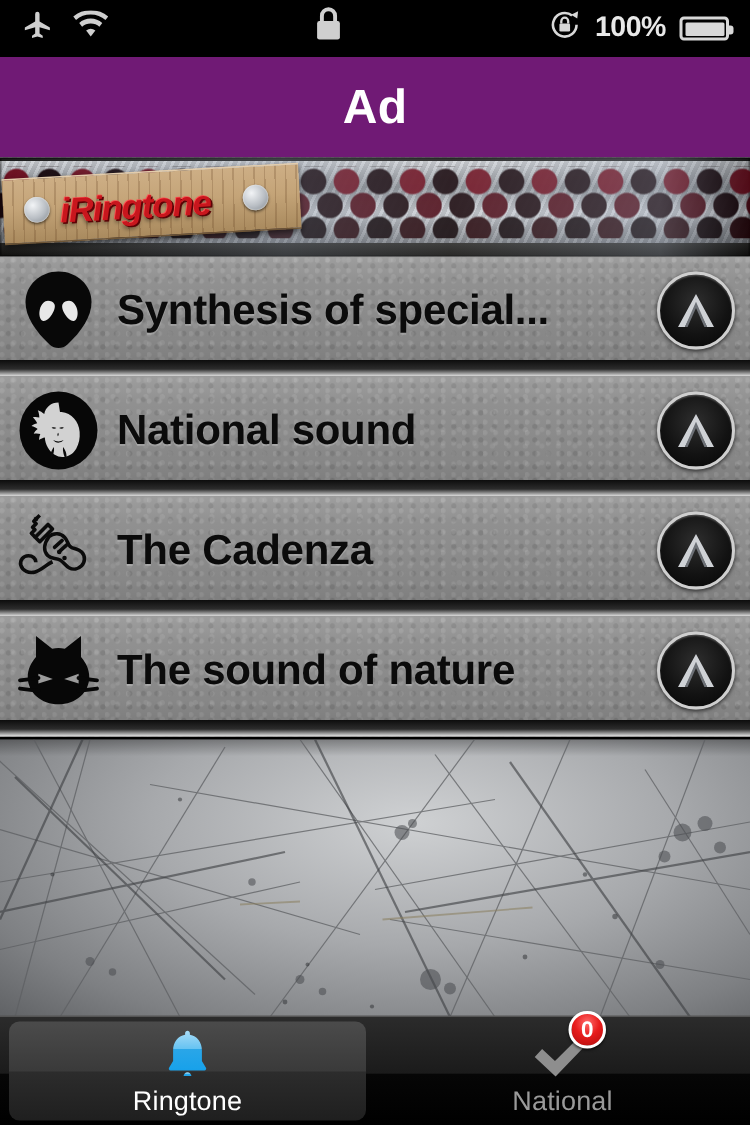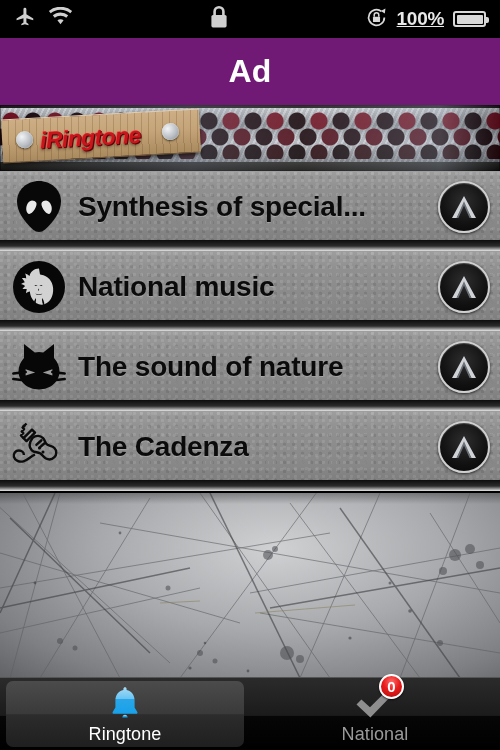--- a/index.html
+++ b/index.html
@@ -49,21 +49,20 @@
     align-items: center;
     gap: 9px;
     padding-right: 14px;
     flex: 0 0 auto;
   }
   .sb-pct {
     color: #e8e8e8;
     font-size: 19px;
     font-weight: bold;
     letter-spacing: -0.3px;
-    text-decoration: underline;
   }
   .battery {
     width: 33px; height: 16px;
     border: 2px solid #d8d8d8;
     border-radius: 3px;
     position: relative;
     box-sizing: border-box;
     padding: 1.5px;
   }
   .battery::after {
@@ -402,46 +401,21 @@
     <div class="row">
       <div class="row-icon">
         <svg width="54" height="54" viewBox="0 0 54 54">
           <circle cx="27" cy="27" r="26" fill="#070707"></circle>
           <path fill="#d2d2d2" d="M27 8.4c-5 0-8.6 3.2-9.5 7.6-1.2-1-2.7-2-4.3-2.5.7 1.6 1 3.3 1 4.9-1.4-.4-2.9-.5-4.3-.2 1.3 1.2 2.3 2.6 2.9 4-1.4.3-2.7.9-3.8 1.8 1.6.4 3 1.1 4.1 2-1.1.8-2 1.9-2.6 3.1 1.6-.3 3.1-.2 4.4.2-.6 1.2-.9 2.6-.8 4 1.2-.9 2.5-1.5 3.8-1.7.2 4.8 2.9 9.2 6.6 11.6a10 10 0 0 0 5 1.5c3.9 0 7.3-2.2 9.3-5.6 1.9-3.2 2.6-7.2 2.3-11.1-.5-7-5.4-12.6-12-13.3-.4-.1-1-.1-1.1-.1z"></path>
           <path fill="#0a0a0a" d="M22.4 25.2c1.1-.5 2.3-.4 3.2.2-1.1.5-2.2.5-3.2-.2zM30.6 25.2c-1.1-.5-2.3-.4-3.2.2 1.1.5 2.2.5 3.2-.2z"></path>
           <path fill="#0a0a0a" d="M26.8 28.5c.5.9.4 1.8-.2 2.4-.5-.9-.4-1.8.2-2.4zM23.4 33.4c2.3 1.3 4.8 1.3 7 0-1.5 2.2-5.4 2.3-7 0z"></path>
           <path fill="#0a0a0a" d="M30 38c2.2 2.6 2.8 6 2.2 9.4-1.4-3.2-2.6-6.2-2.2-9.4zM24 38c-2.2 2.6-2.8 6-2.2 9.4 1.4-3.2 2.6-6.2 2.2-9.4z"></path>
         </svg>
       </div>
-      <div class="row-label">National music</div>
-      <div class="row-action">
-        <span class="chev-btn">
-          <svg width="30" height="30" viewBox="0 0 30 30">
-            <path fill="#cfd2d6" d="M15 4 L27 26 L22.4 26 L15 11.6 L7.6 26 L3 26 Z"></path>
-            <path fill="#6c7076" d="M15 9.2 L22.4 26 L20.6 26 L15 13.4 L9.4 26 L7.6 26 Z"></path>
-          </svg>
-        </span>
-      </div>
-    </div>
-
-    <div class="row">
-      <div class="row-icon">
-        <svg width="58" height="52" viewBox="0 0 58 52">
-          <path fill="#070707" d="M14 3 L14 17 C10.5 21 8.5 25.5 8.5 30.3 8.5 40.8 17.6 48.5 29 48.5 S49.5 40.8 49.5 30.3 C49.5 25.5 47.5 21 44 17 L44 3 L33.2 11.5 C31.8 11.2 30.4 11 29 11 S26.2 11.2 24.8 11.5 Z"></path>
-          <path fill="#9b9b9b" d="M15.6 28.2 l9.6 3.4 -9.6 3z"></path>
-          <path fill="#9b9b9b" d="M42.4 28.2 l-9.6 3.4 9.6 3z"></path>
-          <g fill="#070707">
-            <rect x="2" y="30.5" width="15" height="2.6" rx="1.3" transform="rotate(-7 9.5 31.8)"></rect>
-            <rect x="2" y="37.5" width="15" height="2.6" rx="1.3" transform="rotate(7 9.5 38.8)"></rect>
-            <rect x="41" y="30.5" width="15" height="2.6" rx="1.3" transform="rotate(7 48.5 31.8)"></rect>
-            <rect x="41" y="37.5" width="15" height="2.6" rx="1.3" transform="rotate(-7 48.5 38.8)"></rect>
-          </g>
-        </svg>
-      </div>
-      <div class="row-label">The sound of nature</div>
+      <div class="row-label">National sound</div>
       <div class="row-action">
         <span class="chev-btn">
           <svg width="30" height="30" viewBox="0 0 30 30">
             <path fill="#cfd2d6" d="M15 4 L27 26 L22.4 26 L15 11.6 L7.6 26 L3 26 Z"></path>
             <path fill="#6c7076" d="M15 9.2 L22.4 26 L20.6 26 L15 13.4 L9.4 26 L7.6 26 Z"></path>
           </svg>
         </span>
       </div>
     </div>
 
@@ -457,20 +431,45 @@
           <g fill="#0b0b0b">
             <circle cx="29.5" cy="29" r="1.5"></circle>
             <circle cx="33" cy="33" r="1.5"></circle>
             <rect x="24.4" y="22.4" width="9" height="2.4" rx="1" transform="rotate(-42 28.9 23.6)"></rect>
             <rect x="27.4" y="25.4" width="9" height="2.4" rx="1" transform="rotate(-42 31.9 26.6)"></rect>
             <circle cx="14" cy="7" r="1.5"></circle>
           </g>
         </svg>
       </div>
       <div class="row-label">The Cadenza</div>
+      <div class="row-action">
+        <span class="chev-btn">
+          <svg width="30" height="30" viewBox="0 0 30 30">
+            <path fill="#cfd2d6" d="M15 4 L27 26 L22.4 26 L15 11.6 L7.6 26 L3 26 Z"></path>
+            <path fill="#6c7076" d="M15 9.2 L22.4 26 L20.6 26 L15 13.4 L9.4 26 L7.6 26 Z"></path>
+          </svg>
+        </span>
+      </div>
+    </div>
+
+    <div class="row">
+      <div class="row-icon">
+        <svg width="58" height="52" viewBox="0 0 58 52">
+          <path fill="#070707" d="M14 3 L14 17 C10.5 21 8.5 25.5 8.5 30.3 8.5 40.8 17.6 48.5 29 48.5 S49.5 40.8 49.5 30.3 C49.5 25.5 47.5 21 44 17 L44 3 L33.2 11.5 C31.8 11.2 30.4 11 29 11 S26.2 11.2 24.8 11.5 Z"></path>
+          <path fill="#9b9b9b" d="M15.6 28.2 l9.6 3.4 -9.6 3z"></path>
+          <path fill="#9b9b9b" d="M42.4 28.2 l-9.6 3.4 9.6 3z"></path>
+          <g fill="#070707">
+            <rect x="2" y="30.5" width="15" height="2.6" rx="1.3" transform="rotate(-7 9.5 31.8)"></rect>
+            <rect x="2" y="37.5" width="15" height="2.6" rx="1.3" transform="rotate(7 9.5 38.8)"></rect>
+            <rect x="41" y="30.5" width="15" height="2.6" rx="1.3" transform="rotate(7 48.5 31.8)"></rect>
+            <rect x="41" y="37.5" width="15" height="2.6" rx="1.3" transform="rotate(-7 48.5 38.8)"></rect>
+          </g>
+        </svg>
+      </div>
+      <div class="row-label">The sound of nature</div>
       <div class="row-action">
         <span class="chev-btn">
           <svg width="30" height="30" viewBox="0 0 30 30">
             <path fill="#cfd2d6" d="M15 4 L27 26 L22.4 26 L15 11.6 L7.6 26 L3 26 Z"></path>
             <path fill="#6c7076" d="M15 9.2 L22.4 26 L20.6 26 L15 13.4 L9.4 26 L7.6 26 Z"></path>
           </svg>
         </span>
       </div>
     </div>
   </div>

